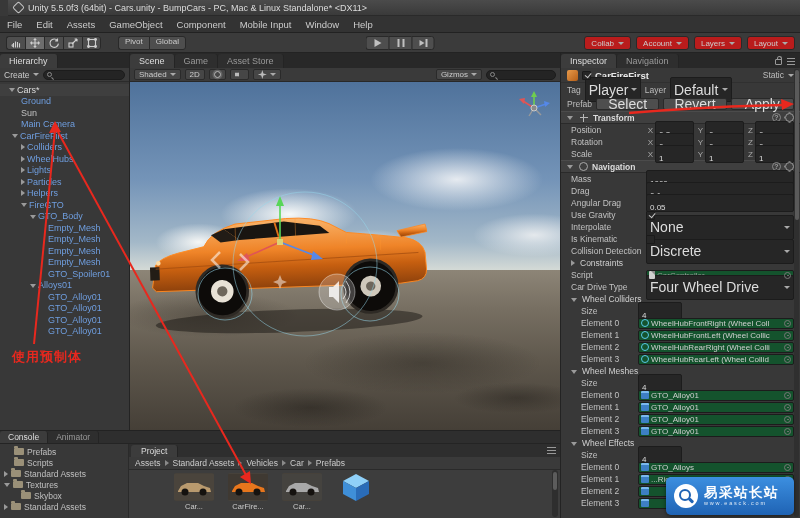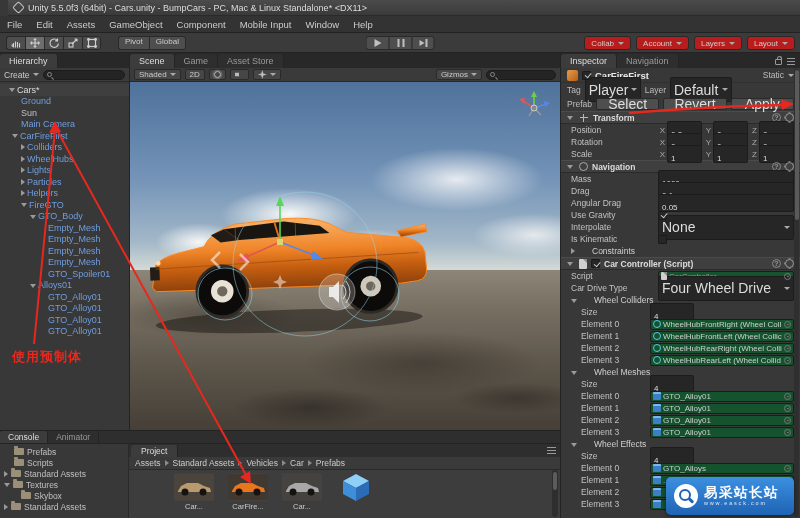--- a/index.html
+++ b/index.html
@@ -140,21 +140,21 @@
   .cico{width:10px;height:10px;flex:none}
   .cico-transform{background:
     linear-gradient(#b8b8b8,#b8b8b8) center/8px 1.4px no-repeat,
     linear-gradient(#b8b8b8,#b8b8b8) center/1.4px 8px no-repeat}
   .cico-rb{border:1.5px solid #a8a8a8;border-radius:50%;width:9px;height:9px}
   .cico-cs{width:8px;height:10px;background:#d0d0d0;border-radius:1px;position:relative}
   .cico-cs::after{content:"";position:absolute;right:0;top:0;border:2px solid #8a8a8a;border-left-color:transparent;border-bottom-color:transparent}
   .gear{width:9px;height:9px;border:1.5px solid #999;border-radius:50%;position:relative;flex:none;
     box-shadow:0 -4px 0 -3.2px #999,0 4px 0 -3.2px #999,4px 0 0 -3.2px #999,-4px 0 0 -3.2px #999}
   .ico-book{width:9px;height:9px;border:1px solid #8a8a8a;border-radius:50%;color:#9a9a9a;font-size:7px;line-height:8px;text-align:center;flex:none}
-  .irow{display:flex;align-items:center;height:12px;padding:0 6px 0 10px;gap:15px}
+  .irow{display:flex;align-items:center;height:12px;padding:0 6px 0 10px;gap:3px}
   .ilabel{width:72px;flex:none;font-size:8.5px;color:#c2c2c2;white-space:nowrap;overflow:hidden}
   .irow.ind .ilabel{width:64px;padding-left:10px}
   .vec{display:flex;flex:1;gap:2px;align-items:center;min-width:0}
   .ax{font-size:8px;color:#aaa;width:7px;text-align:right;flex:none}
   .fld{background:#262626;border:1px solid #1c1c1c;border-radius:2px;font-size:8px;color:#ddd;
     height:10px;line-height:9px;padding:8px 3px;overflow:hidden;white-space:nowrap}
   .vec .fld{flex:1;min-width:0}
   .fld.grow{flex:1;min-width:0}
   .fld.w40{width:44px}
   .ofld{flex:1;display:flex;align-items:center;gap:2px;background:#14532d;border:1px solid #1c1c1c;
@@ -693,33 +693,31 @@
         <span class="sel grow">
           <span>None</span>
           <span class="caret"></span>
         </span>
       </div>
     <div class="irow">
         <span class="ilabel">Is Kinematic</span>
         <span class="cb"></span>
       </div>
     <div class="irow">
+        <span class="ilabel">Collision Detection</span>
+        <span class="sel grow">
+          <span>Discrete</span>
+          <span class="caret"></span>
+        </span>
+      </div>
+    <div class="irow">
         <span class="tri"></span>
         <span class="ihead2">Constraints</span>
       </div>
 
-    <div class="chead">
-      <span class="tri open"></span>
-      <span class="cico cico-cs"></span>
-      <span class="cb on"></span>
-      <span>Car Controller (Script)</span>
-      <span class="flex"></span>
-        <span class="ico-book">?</span>
-        <span class="gear"></span>
-    </div>
     <div class="irow">
         <span class="ilabel">Script</span>
       <span class="ofld dim">
           <span class="cico cico-cs" style="width:6px;height:8px"></span>
           <span class="otxt">CarController</span>
           <span class="picker"></span>
         </span>
       </div>
     <div class="irow">
         <span class="ilabel">Car Drive Type</span>

